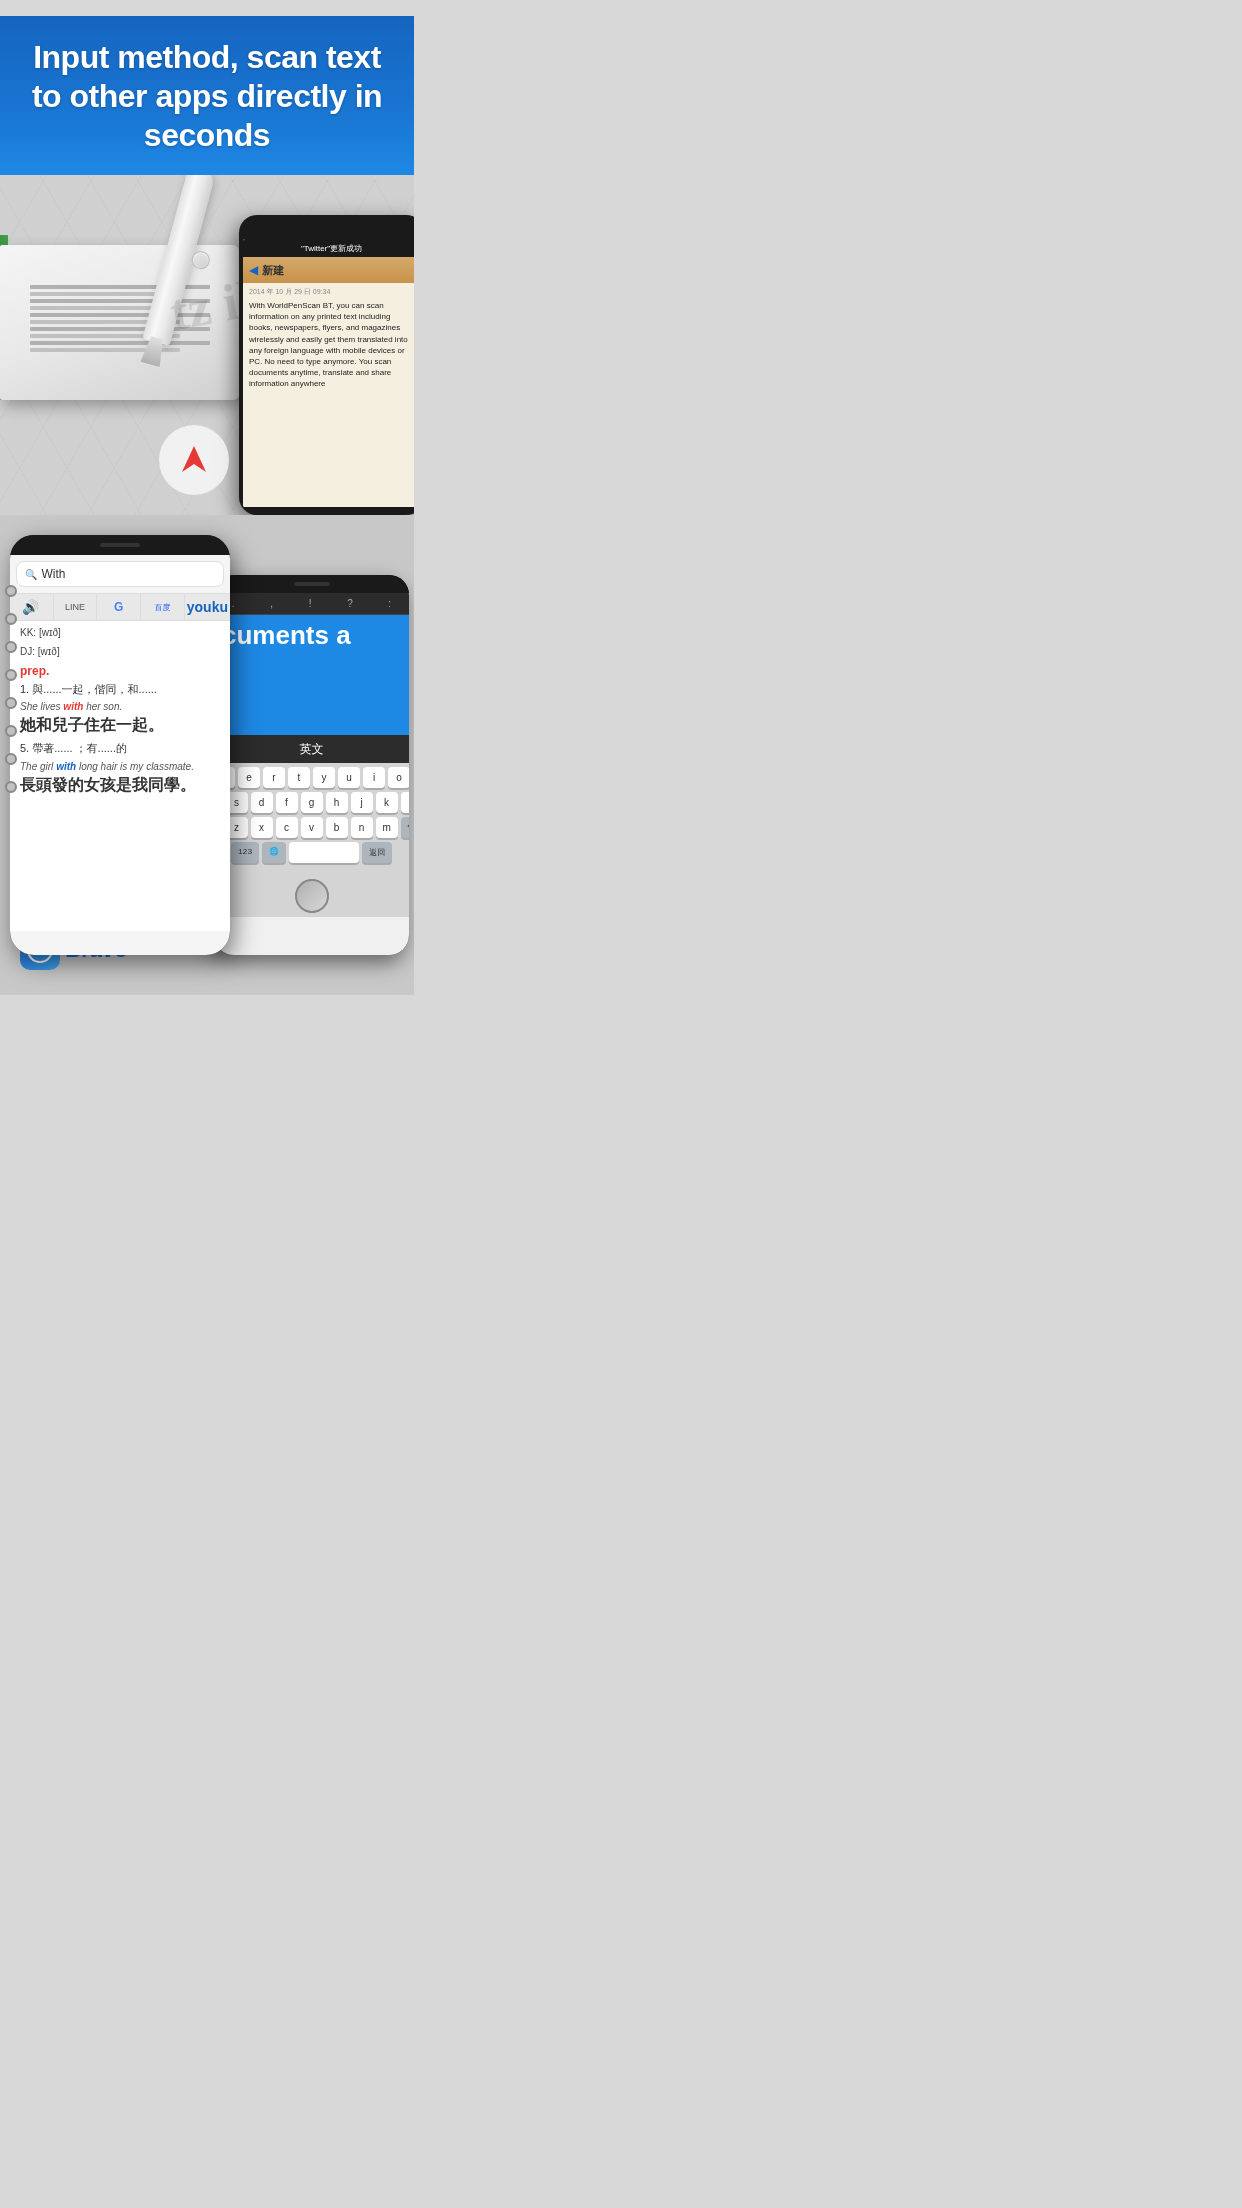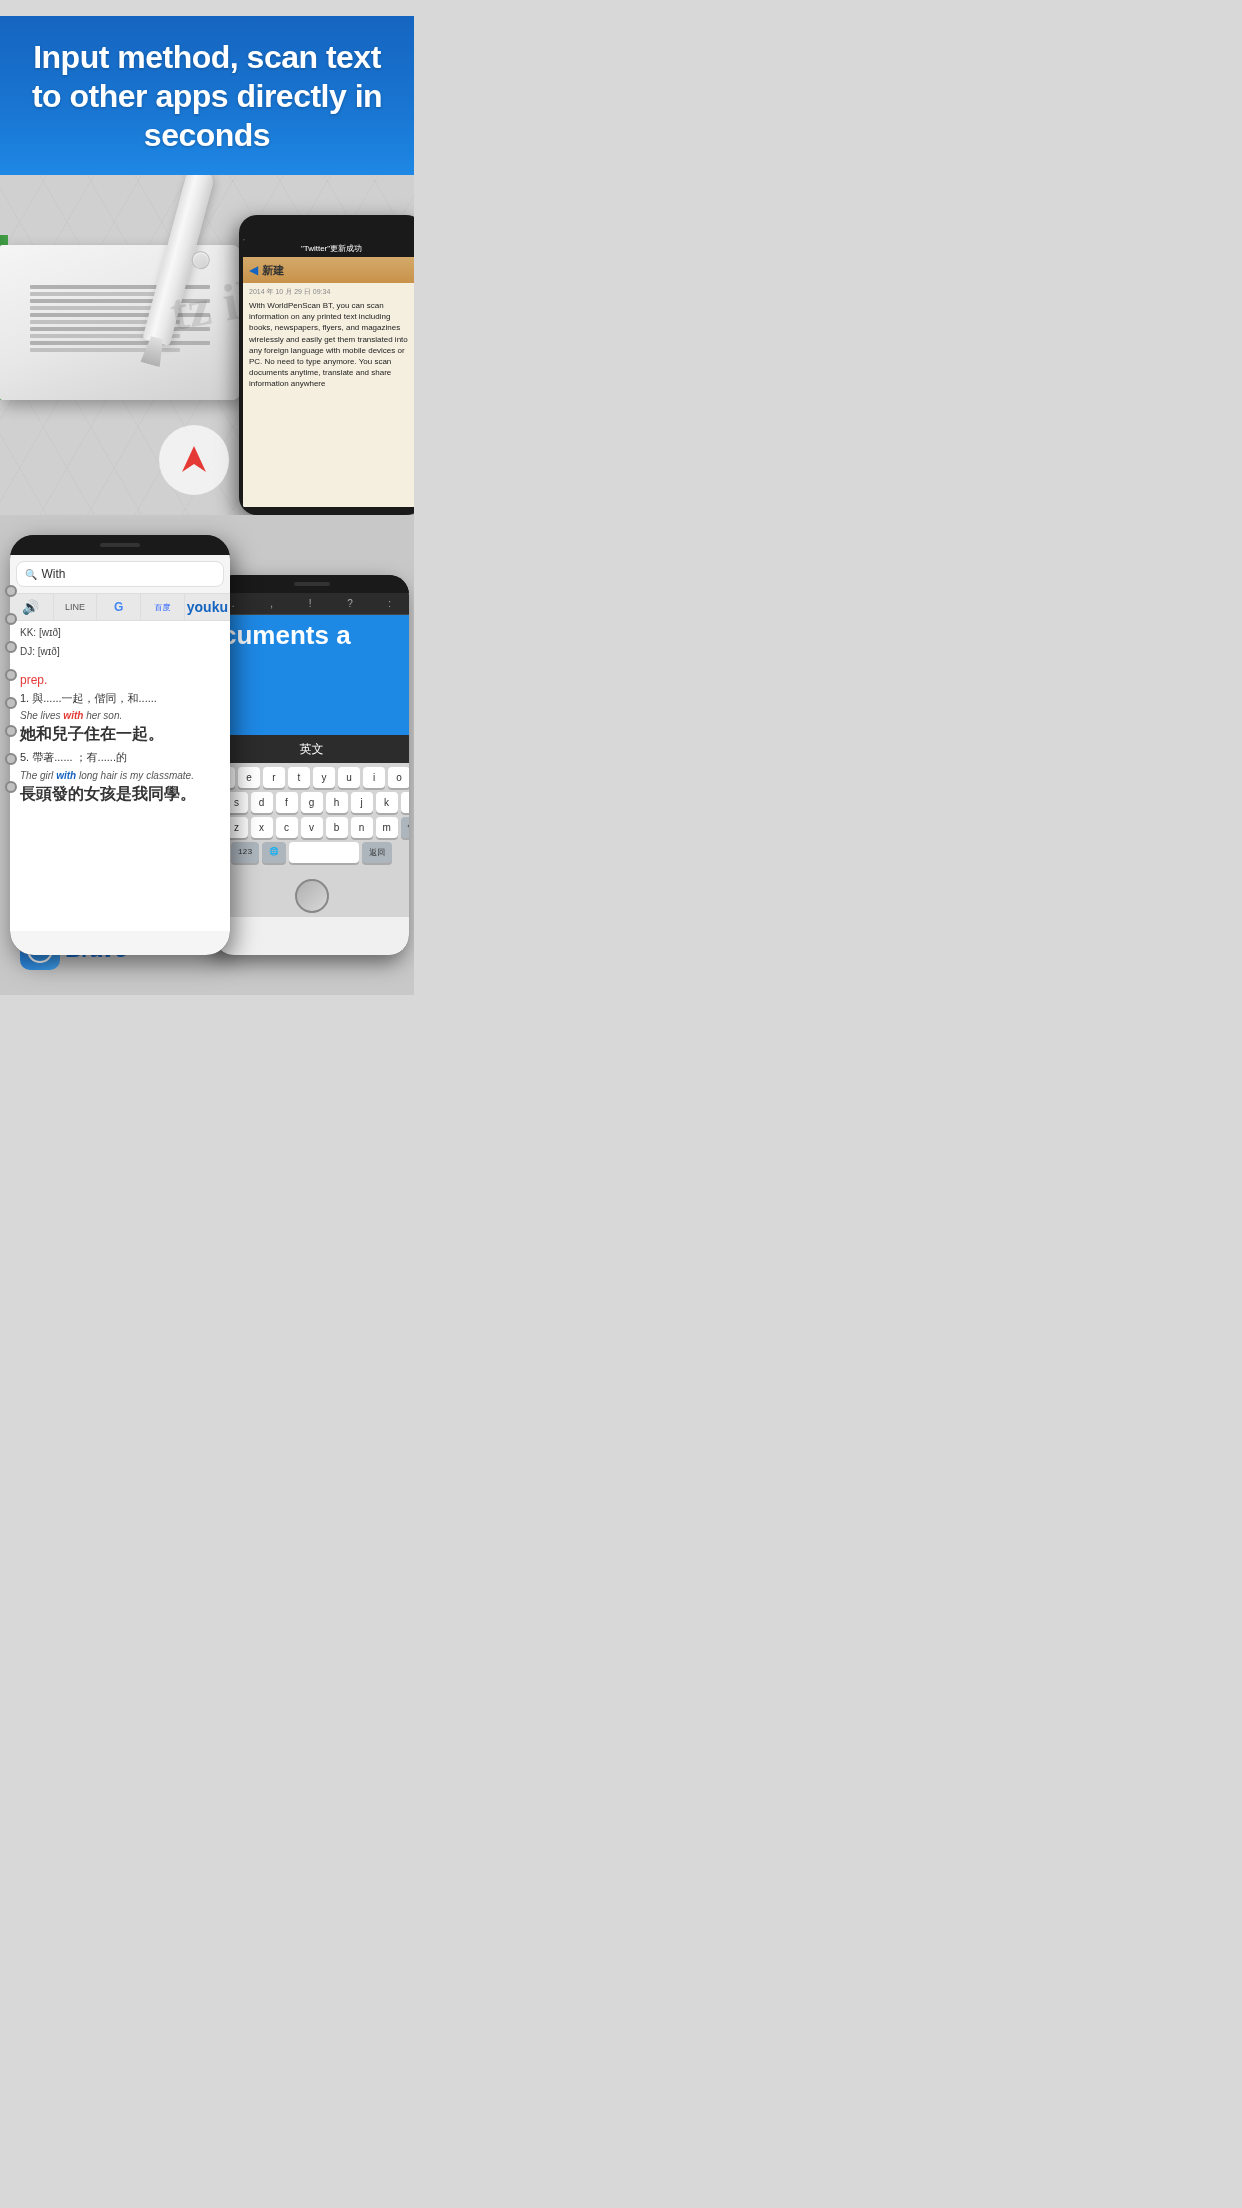--- a/index.html
+++ b/index.html
@@ -328,22 +328,22 @@
     .toolbar-btn-baidu { font-size: 9px; color: #2962ff; }
     .toolbar-btn-youku { font-size: 14px; font-weight: 700; color: #1565c0; }
 
     .dict-content {
       padding: 6px 10px;
       background: #fff;
       height: calc(100% - 90px);
       overflow: hidden;
     }
     .dict-kk { font-size: 10px; color: #444; margin-bottom: 8px; }
-    .dict-dj { font-size: 10px; color: #444; margin-bottom: 16px; }
-    .dict-prep { font-size: 12px; color: #e53935; font-weight: 400; margin-bottom: 4px; }
+    .dict-dj { font-size: 10px; color: #444; margin-bottom: 7px; }
+    .dict-prep { font-size: 12px; color: #e53935; font-weight: 700; margin-bottom: 4px; }
     .dict-def { font-size: 11px; color: #333; margin-bottom: 3px; line-height: 1.4; }
     .dict-example-en { font-size: 10px; font-style: italic; color: #555; margin-bottom: 1px; line-height: 1.4; }
     .dict-example-en .dict-with { color: #e53935; font-weight: 700; }
     .dict-example-en .dict-with-blue { color: #1565c0; font-weight: 700; }
     .dict-example-zh { font-size: 16px; color: #333; margin-bottom: 5px; font-weight: bold; }
     .dict-def2 { font-size: 11px; color: #333; margin-bottom: 3px; line-height: 1.4; }
 
     
     .phone-right-bottom {
       position: absolute;

